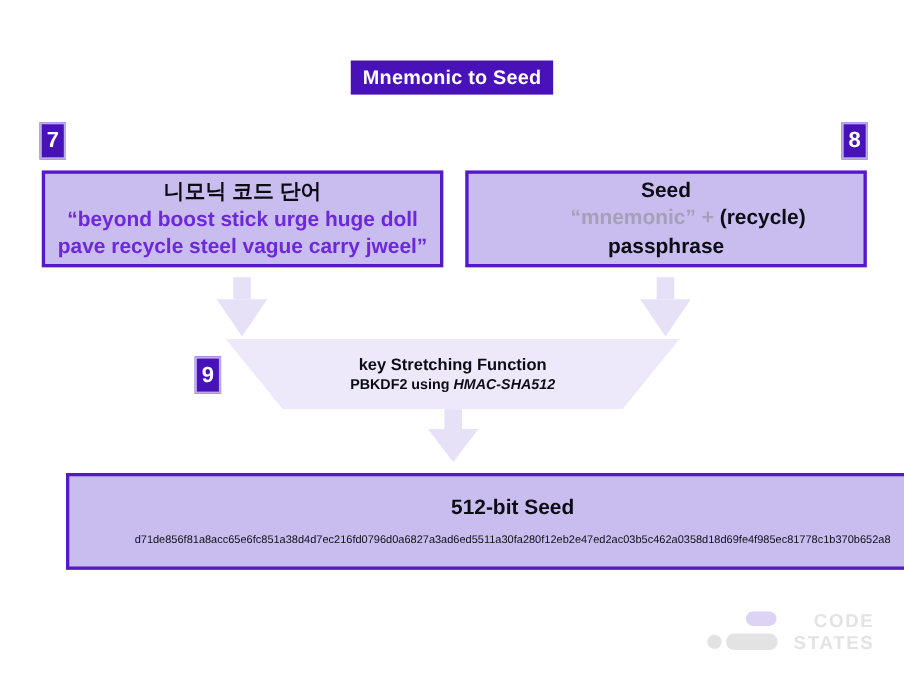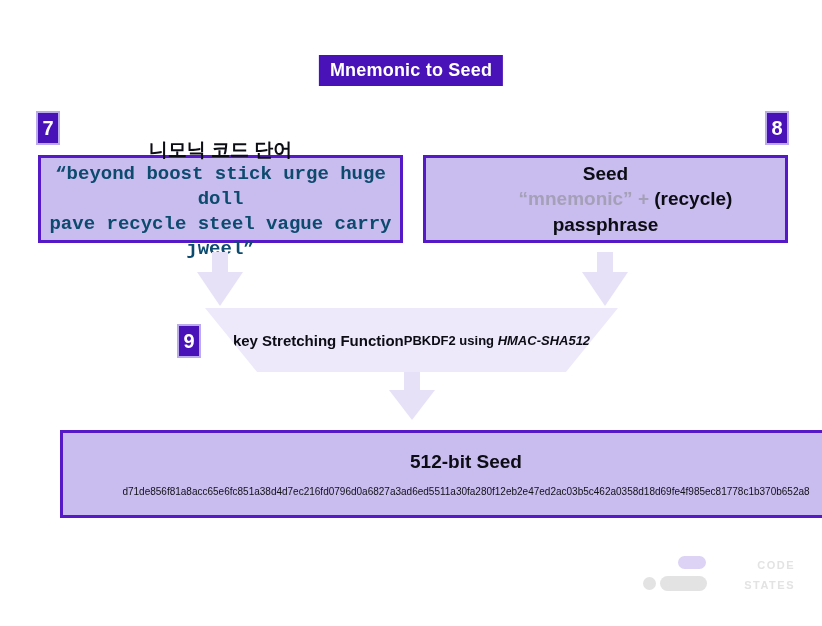--- a/index.html
+++ b/index.html
@@ -27,41 +27,41 @@
 
   
   .box {
     position:absolute; background:#C9BCEE; border:3px solid #5519C8;
     display:flex; flex-direction:column; align-items:center; justify-content:center;
     text-align:center;
   }
   .box-mnemonic { left:38px;  top:155px; width:359px; height:82px; }
   .box-salt     { left:423px; top:155px; width:359px; height:82px; }
   .box-title  { font-size:19px; font-weight:bold; color:#0c0c14; line-height:25px; }
-  .quote-line { font-size:19px; font-weight:bold; color:#0c4a6e; line-height:25px;font-family:Liberation Mono, monospace; }
+  .quote-line { font-size:19px; font-weight:bold; color:#6d28d9; line-height:25px; }
   .salt-line  { font-size:19px; font-weight:bold; line-height:26px; color:#0c0c14; }
   .salt-line .muted { color:#A5A0B8;margin-left:40px; }
 
   
   .arrow { position:absolute; width:46px; }
   .arrow .shaft { width:16px; height:20px; background:#E7E1F8; margin:0 auto; }
   .arrow .head  { width:0; height:0; border-left:23px solid transparent;
                   border-right:23px solid transparent; border-top:34px solid #E7E1F8; }
   .arrow-left   { left:197px; top:252px; }
   .arrow-right  { left:582px; top:252px; }
   .arrow-bottom { left:389px; top:372px; }
   .arrow-bottom .shaft { height:18px; }
   .arrow-bottom .head  { border-top-width:30px; }
 
   
   .funnel {
     position:absolute; left:205px; top:308px; width:413px; height:64px;
     background:#EDE9FB;
     clip-path:polygon(0 0, 100% 0, 87.4% 100%, 12.6% 100%);
-    display:flex; align-items:center; justify-content:center;
+    display:flex; flex-direction:column; align-items:center; justify-content:center;
     text-align:center;
   }
   .funnel-title    { font-size:15px; font-weight:bold; color:#0c0c14; line-height:19px; }
   .funnel-subtitle { font-size:13px; font-weight:600; color:#0c0c14; line-height:17px; }
   .funnel-subtitle .italic { font-style:italic; }
 
   
   .box-seed {
     position:absolute; left:60px; top:430px; width:720px; height:82px;
     background:#C9BCEE; border:3px solid #5519C8;
@@ -80,21 +80,21 @@
   .logo-dot {
     position:absolute; left:0px; top:22px; width:13px; height:13px;
     border-radius:50%; background:#E3E3E3;
   }
   .logo-pill-bottom {
     position:absolute; left:17px; top:21px; width:47px; height:15px;
     border-radius:8px; background:#E3E3E3;
   }
   .logo-text {
     position:absolute; right:0; top:0; text-align:right;
-    color:#E3E3E3; font-weight:bold; font-size:11px; line-height:20px;
+    color:#E3E3E3; font-weight:bold; font-size:17px; line-height:20px;
     letter-spacing:1.5px;
   }
 </style>
 </head>
 <body>
 
 <div class="canvas">
 
   <div class="title-banner">Mnemonic to Seed</div>
 

